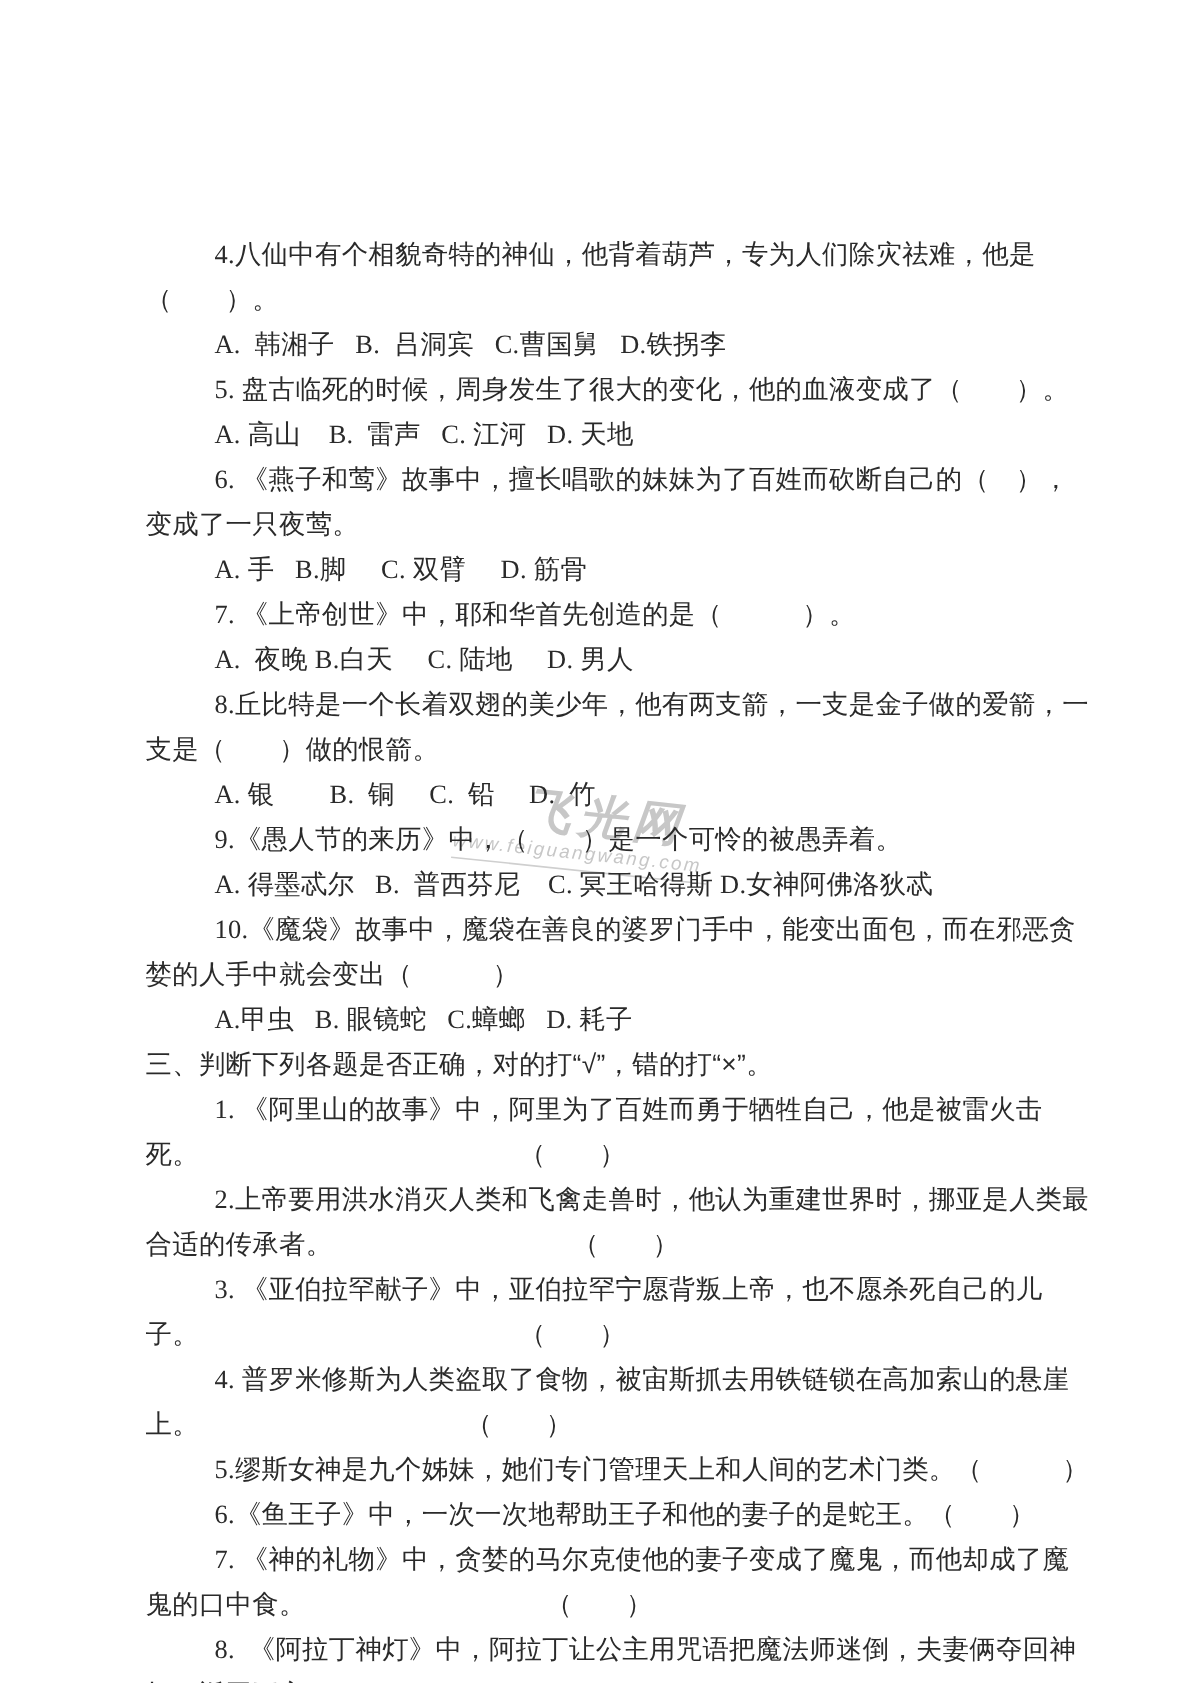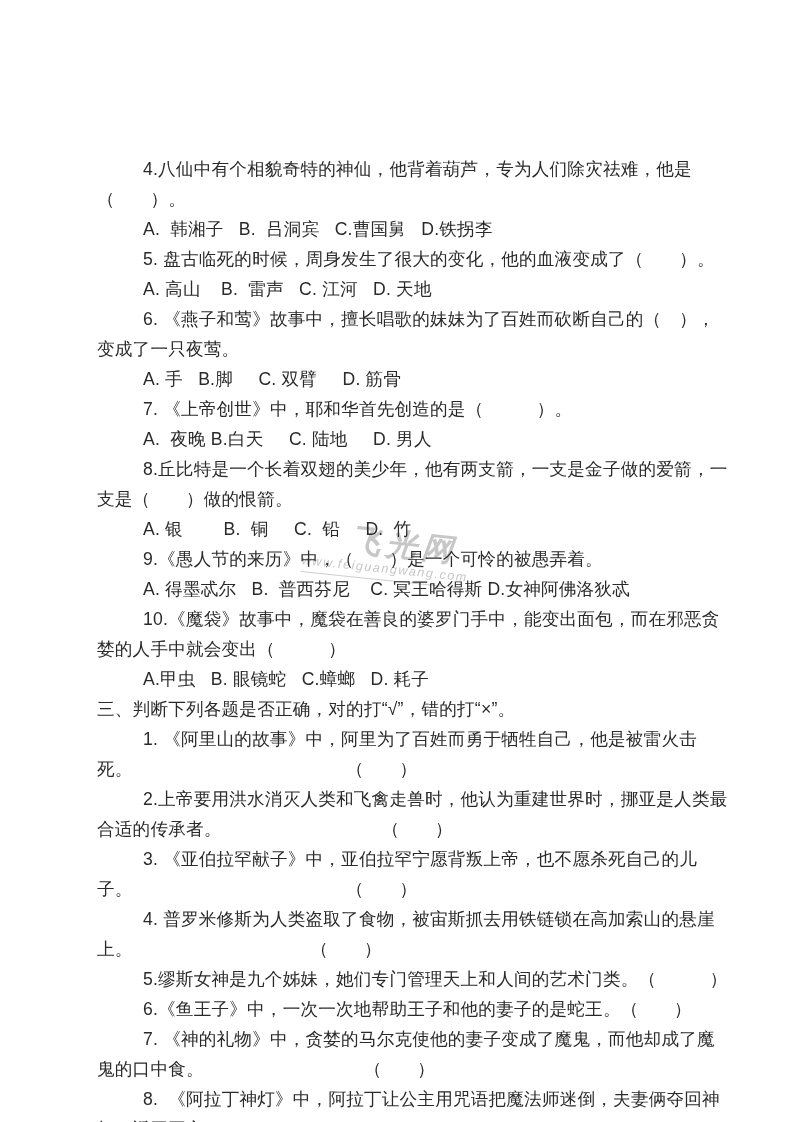--- a/index.html
+++ b/index.html
@@ -26,20 +26,21 @@
     line-height: 30px;
     white-space: pre;
     z-index: 2;
   }
   .ln {
     height: 30px;
     letter-spacing: 0.2px;
   }
   .ln.indent {
     padding-left: 46px;
+    font-family: Liberation Serif, serif;
   }
   .watermark {
     position: absolute;
     left: 303px;
     top: 528px;
     z-index: 1;
     transform: rotate(6deg);
     color: #c7c7c7;
     text-align: left;
   }

